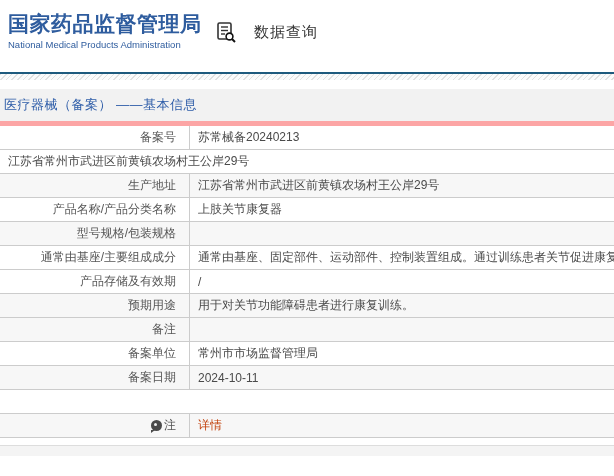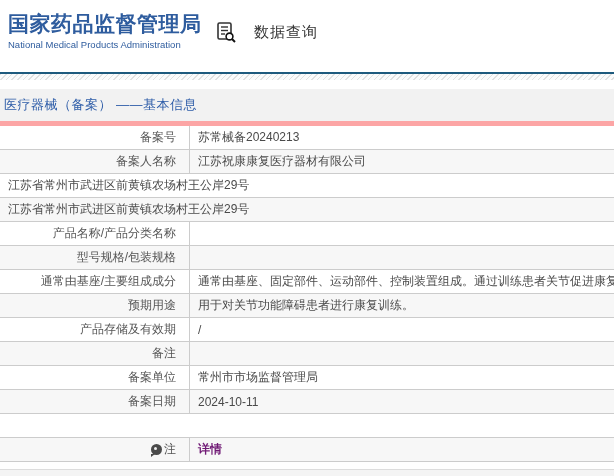--- a/index.html
+++ b/index.html
@@ -65,21 +65,21 @@
     font-size: 12px; color: #555555;
     white-space: nowrap;
   }
   .cell-value {
     flex: 1;
     display: flex; align-items: center;
     padding-left: 8px; padding-right: 20px;
     font-size: 12px; color: #4a4a4a;
     white-space: nowrap; overflow: hidden;
   }
-  .details-link { color: #701a75; text-decoration: none; cursor: pointer; font-weight: bold; }
+  .details-link { color: #c2410c; text-decoration: none; cursor: pointer; }
 
   
   .note-bubble {
     position: relative; width: 11px; height: 11px;
     background: #4a4a4a; border-radius: 50%;
     display: inline-block; margin-right: 2px; flex: 0 0 auto;
   }
   .note-bubble::before {
     content: ""; position: absolute; left: 3px; top: 3px;
     width: 3px; height: 3px; background: #f0f0f0; border-radius: 50%;
@@ -129,70 +129,68 @@
 
 <div class="info-table" id="info-table">
     <div class="row">
       <div class="cell-label">
         <span>备案号</span>
       </div>
       <div class="cell-value">
         <span>苏常械备20240213</span>
       </div>
     </div>
-    <div class="row alt">
-      <div class="cell-label">
-        <span>备案人名称</span>
-      </div>
-      <div class="cell-value">
-        <span>江苏祝康康复医疗器材有限公司</span>
-      </div>
-    </div>
     <div class="row">
       <div class="cell-value">
         <span>江苏省常州市武进区前黄镇农场村王公岸29号</span>
       </div>
     </div>
     <div class="row alt">
+      <div class="cell-label">
+        <span>生产地址</span>
+      </div>
       <div class="cell-value">
         <span>江苏省常州市武进区前黄镇农场村王公岸29号</span>
       </div>
     </div>
     <div class="row">
       <div class="cell-label">
         <span>产品名称/产品分类名称</span>
       </div>
+      <div class="cell-value">
+        <span>上肢关节康复器</span>
+      </div>
     </div>
     <div class="row alt">
       <div class="cell-label">
         <span>型号规格/包装规格</span>
       </div>
     </div>
     <div class="row">
       <div class="cell-label">
         <span>通常由基座/主要组成成分</span>
       </div>
       <div class="cell-value">
         <span>通常由基座、固定部件、运动部件、控制装置组成。通过训练患者关节促进康复。无源产品。</span>
       </div>
     </div>
+    <div class="row">
+      <div class="cell-label">
+        <span>产品存储及有效期</span>
+      </div>
+      <div class="cell-value">
+        <span>/</span>
+      </div>
+    </div>
     <div class="row alt">
       <div class="cell-label">
         <span>预期用途</span>
       </div>
       <div class="cell-value">
         <span>用于对关节功能障碍患者进行康复训练。</span>
-      </div>
-    </div>
-    <div class="row">
-      <div class="cell-label">
-        <span>产品存储及有效期</span>
-      </div>
-      <div class="cell-value">
-        <span>/</span>
       </div>
     </div>
     <div class="row alt">
       <div class="cell-label">
         <span>备注</span>
       </div>
       <div class="cell-value">
         <span></span>
       </div>
     </div>

